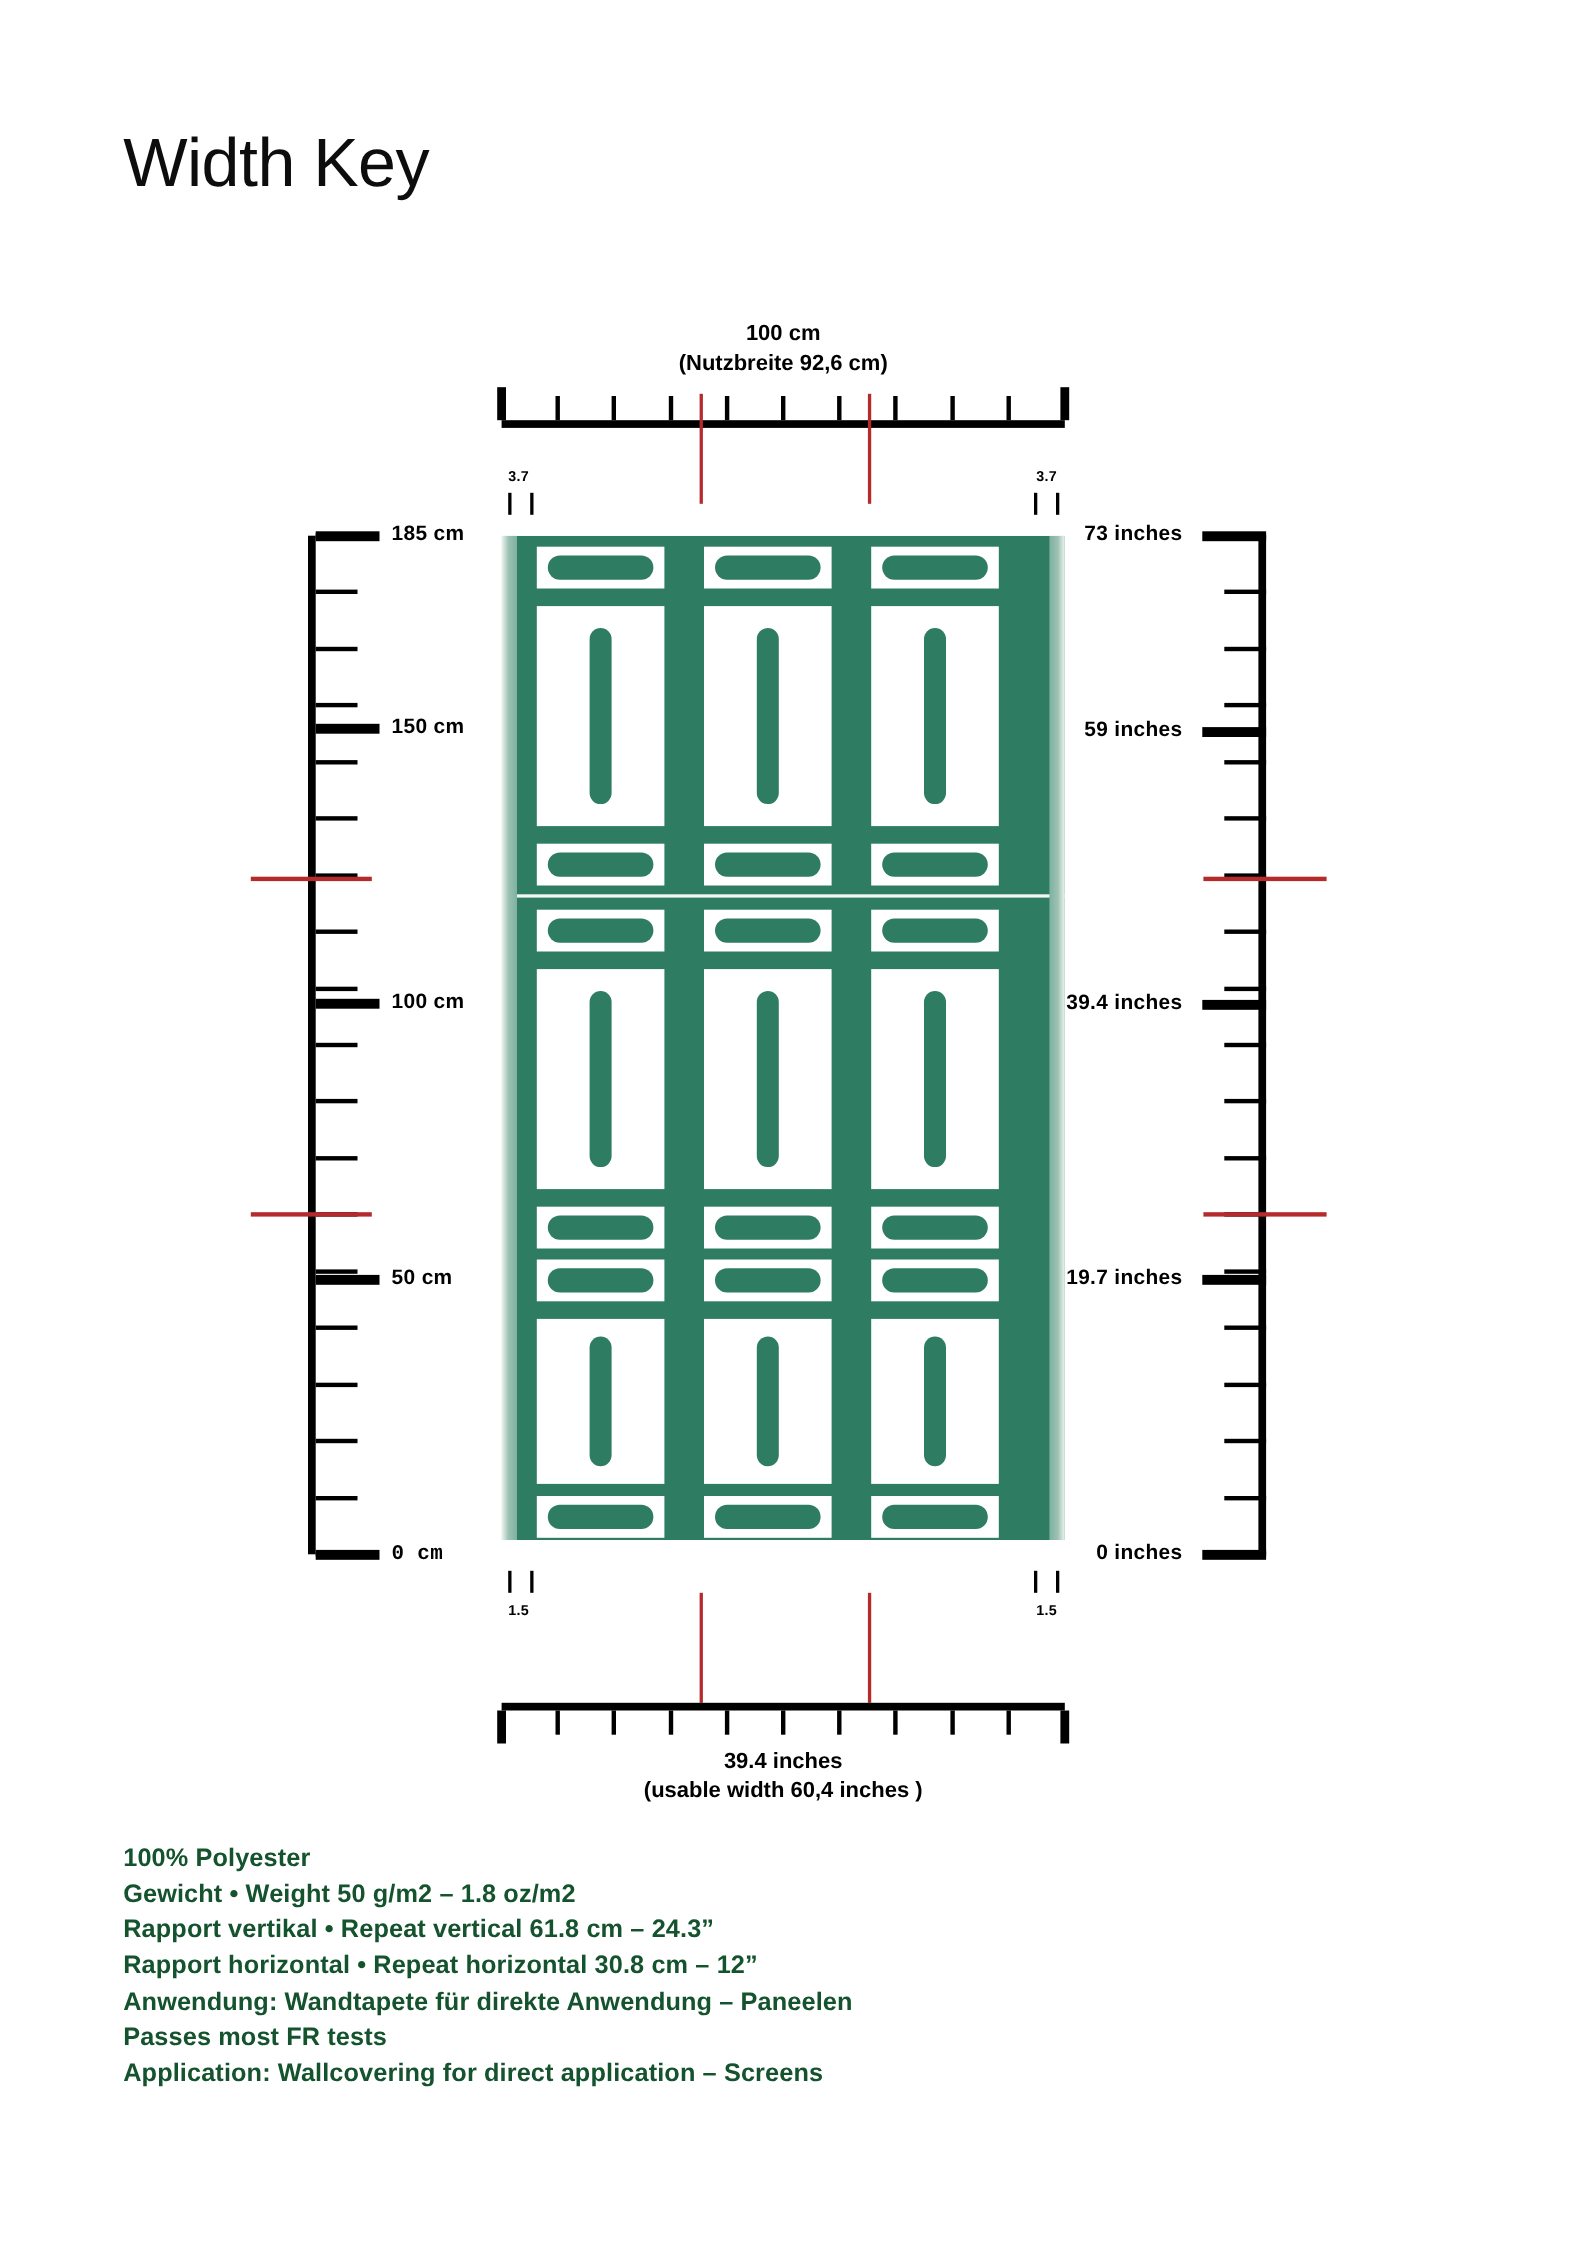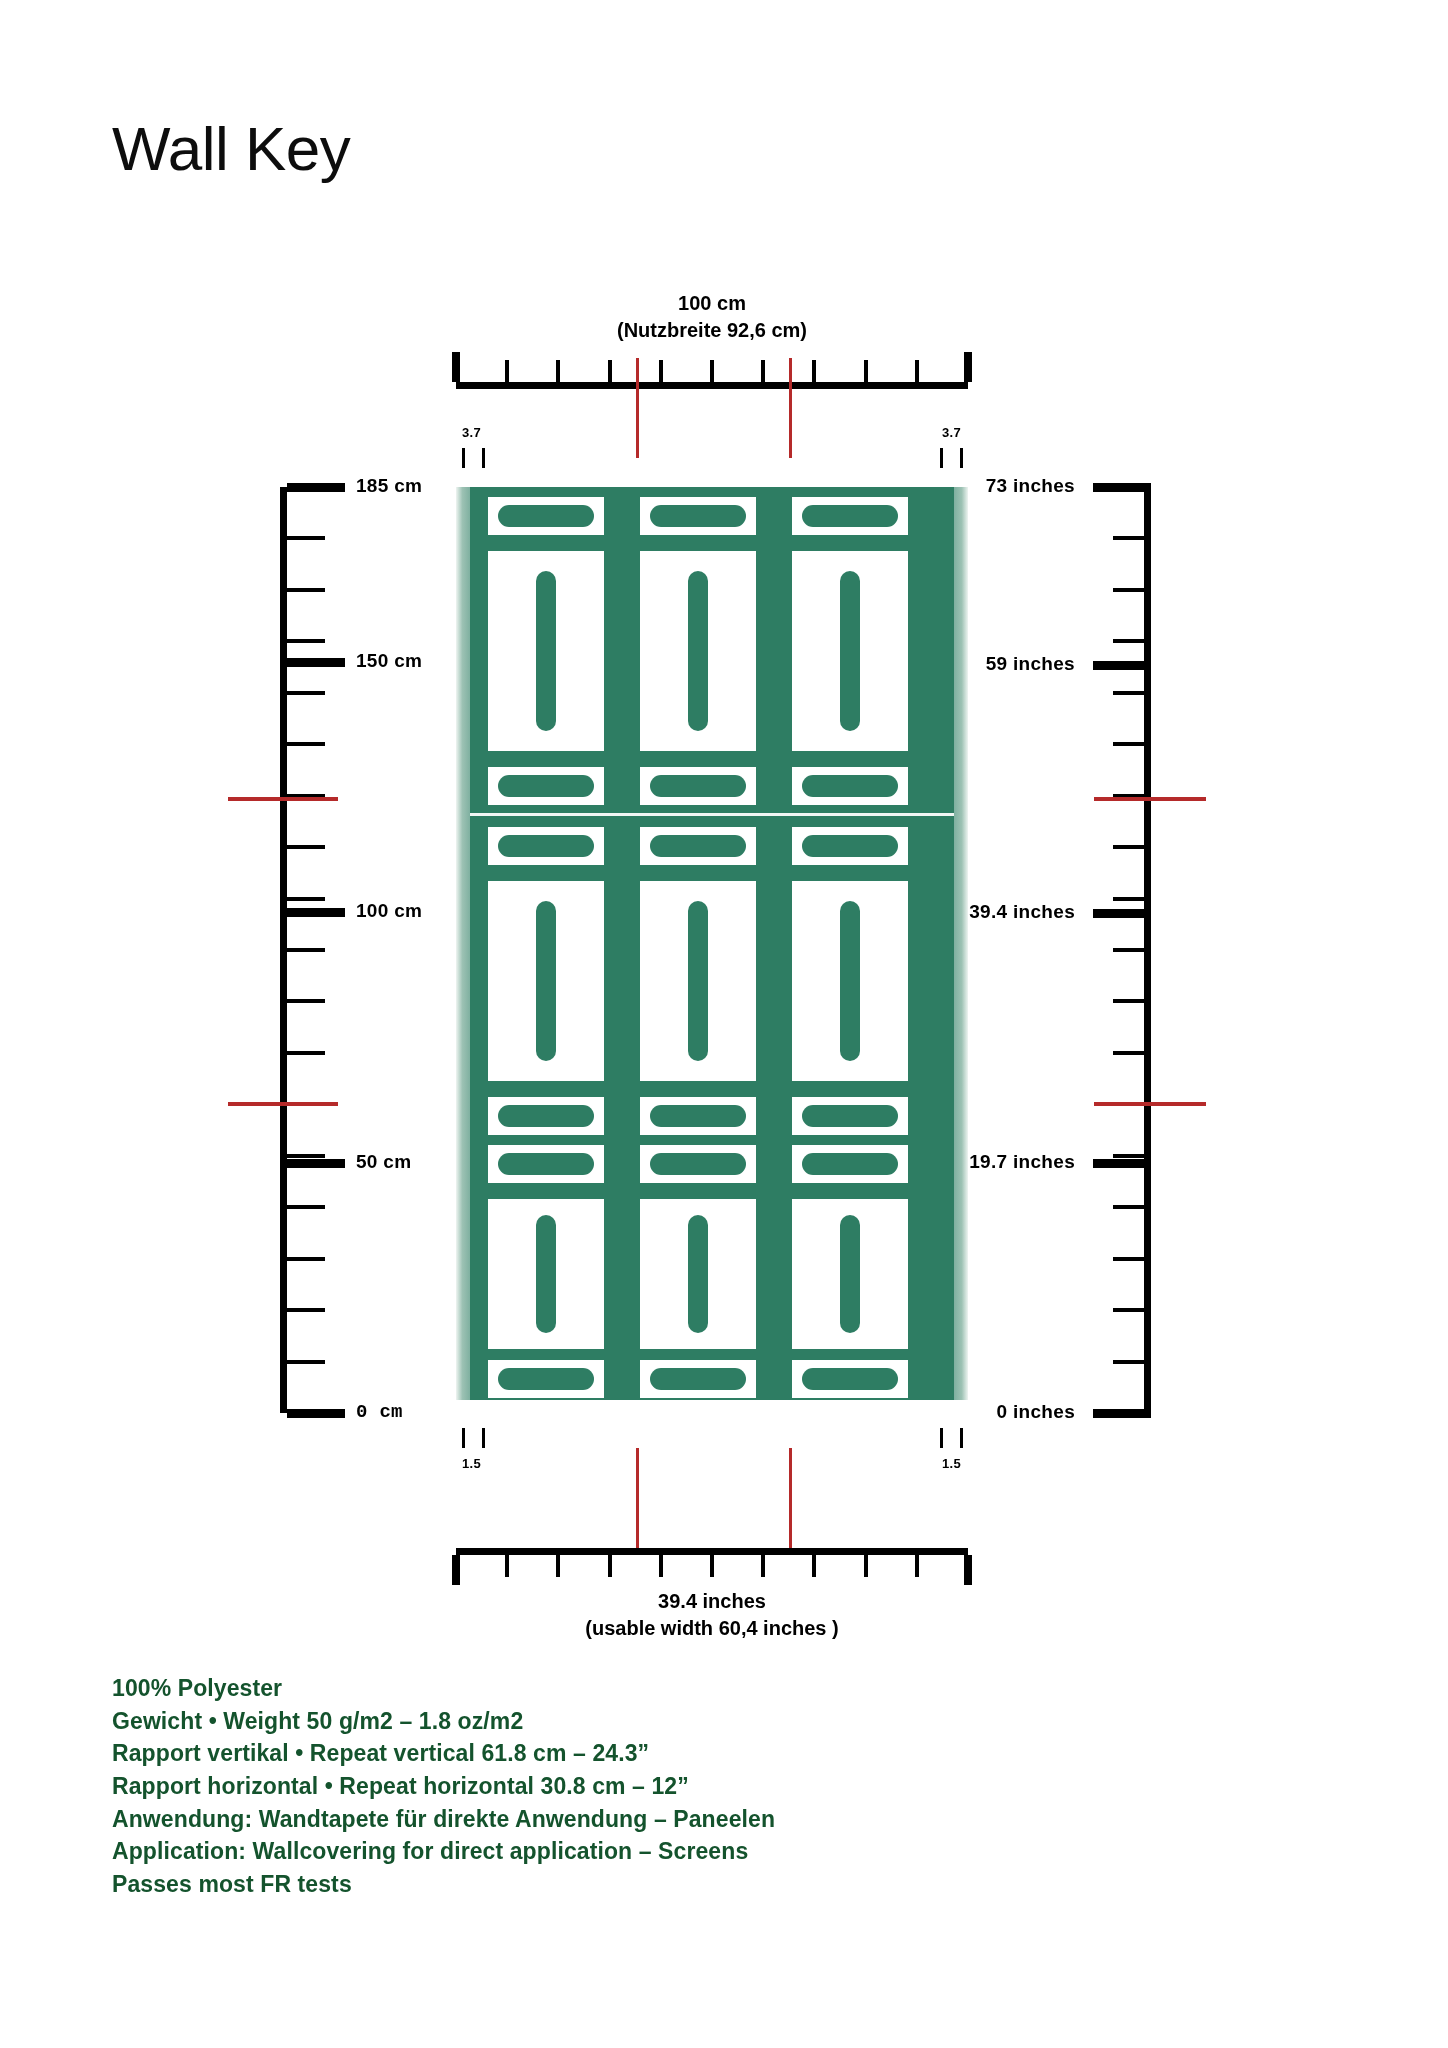--- a/index.html
+++ b/index.html
@@ -62,21 +62,21 @@
     font-size: 23px; font-weight: 700; color: #14532d;
     line-height: 1.42; letter-spacing: 0.1px;
   }
   #spec-block div { white-space: nowrap; }
 </style>
 </head>
 <body>
 
 <div id="sheet">
 
-  <div id="page-title">Wall Key</div>
+  <div id="page-title">Width Key</div>
 
   <div id="top-ruler">
     <div class="cap-center" style="left:456px; top:290px; width:512px;">
       <span>100 cm</span><br>
       <span>(Nutzbreite 92,6 cm)</span>
     </div>
     <div class="hrule-axis" style="left:456px; top:382px; width:512px;"></div>
     <div id="top-ruler-ticks">
         <div class="tick v major" style="left: 452px; width: 8px; height: 30px; top: 352px;"></div>
         <div class="tick v" style="left: 505.2px; width: 4px; height: 22px; top: 360px;"></div>
@@ -321,17 +321,17 @@
       <span>(usable width 60,4 inches )</span>
     </div>
   </div>
 
   <div id="spec-block">
       <div>100% Polyester</div>
       <div>Gewicht • Weight 50 g/m2 – 1.8 oz/m2</div>
       <div>Rapport vertikal • Repeat vertical 61.8 cm – 24.3”</div>
       <div>Rapport horizontal • Repeat horizontal 30.8 cm – 12”</div>
       <div>Anwendung: Wandtapete für direkte Anwendung – Paneelen</div>
+      <div>Passes most FR tests</div>
       <div>Application: Wallcovering for direct application – Screens</div>
-      <div>Passes most FR tests</div>
     </div>
 
 </div>
 
 </body></html>

